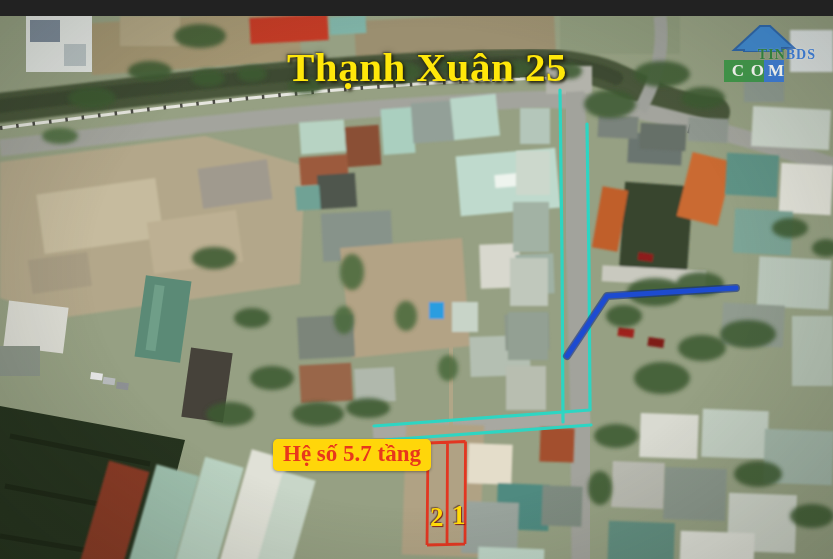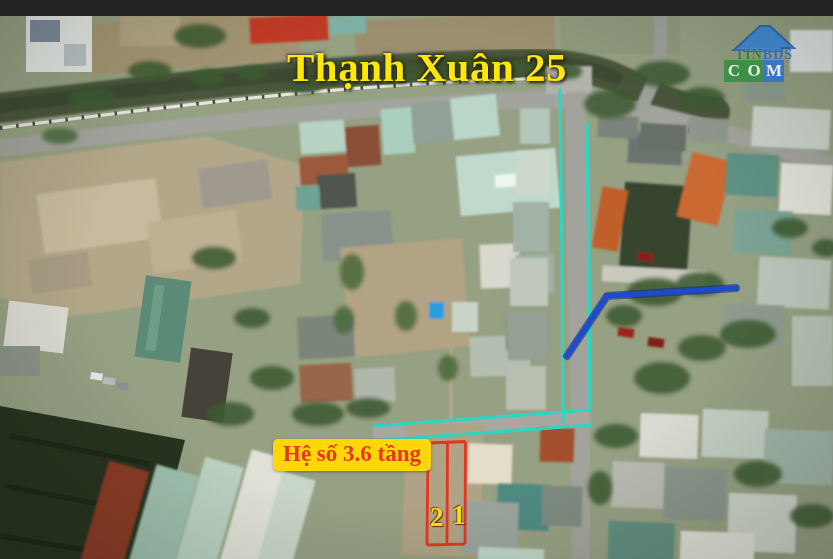--- a/index.html
+++ b/index.html
@@ -29,21 +29,21 @@
     padding:2px 10px 4px 10px;font-size:23px;font-weight:800;color:#e8371c;
     box-shadow:0 1px 3px rgba(0,0,0,.35);
   }
   .plot-number{
     font-size:27px;font-weight:800;color:#ffd908;
     text-shadow:1px 1px 1px rgba(120,20,10,.9),-1px -1px 1px rgba(60,20,10,.6);
   }
   .plot-number.n2{left:430px;top:486px;}
   .plot-number.n1{left:452px;top:484px;}
   
-  .watermark{position:absolute;left:712px;top:4px;width:104px;height:66px;opacity:.82;text-align:center;}
+  .watermark{position:absolute;left:712px;top:4px;width:104px;height:66px;opacity:.82;text-align:right;}
   .watermark .house{position:absolute;left:18px;top:2px;}
   .wm-name{position:absolute;left:0;top:27px;width:104px;font-size:14px;font-weight:800;letter-spacing:1px;
     text-shadow:0 0 2px rgba(255,255,255,.35);}
   .wm-name .g{color:#1f7a2f;}
   .wm-name .b{color:#1e64c8;}
   .wm-com{position:absolute;left:12px;top:40px;display:flex;}
   .wm-com span{display:inline-block;width:20px;height:22px;line-height:22px;font-size:17px;font-weight:800;color:#fff;}
   .wm-com .t-g{background:#2f8f3c;}
   .wm-com .t-b{background:#2b6fd4;}
 </style>
@@ -275,21 +275,21 @@
     </g>
 
     <path d="M428,427 L427,529 M447.5,426.5 L447,529 M465.5,425.5 L465,528 M428,427 L465.5,425.5 M427,529 L465,528" fill="none" stroke-width="2.8" opacity=".95" stroke="#e5301b"></path>
   </svg>
 
   <div class="vignette"></div>
 
   <div class="ov title">Thạnh Xuân 25</div>
 
 
-  <div class="ov zoning-label">Hệ số 3.6 tầng</div>
+  <div class="ov zoning-label">Hệ số 5.7 tầng</div>
 
   <div class="ov plot-number n2">2</div>
   <div class="ov plot-number n1">1</div>
 
   <div class="watermark">
     <svg class="house" width="68" height="30" viewBox="0 0 68 30">
       <path d="M4,28 L30,4 L40,4 L64,26 L52,26 L52,30 L14,30 L14,28 Z" fill="#2278d8" stroke="#0d4ea8" stroke-width="2" opacity=".9"></path>
     </svg>
     <div class="wm-name"><span class="g">TIN</span><span class="b">BDS</span></div>
     <div class="wm-com">

